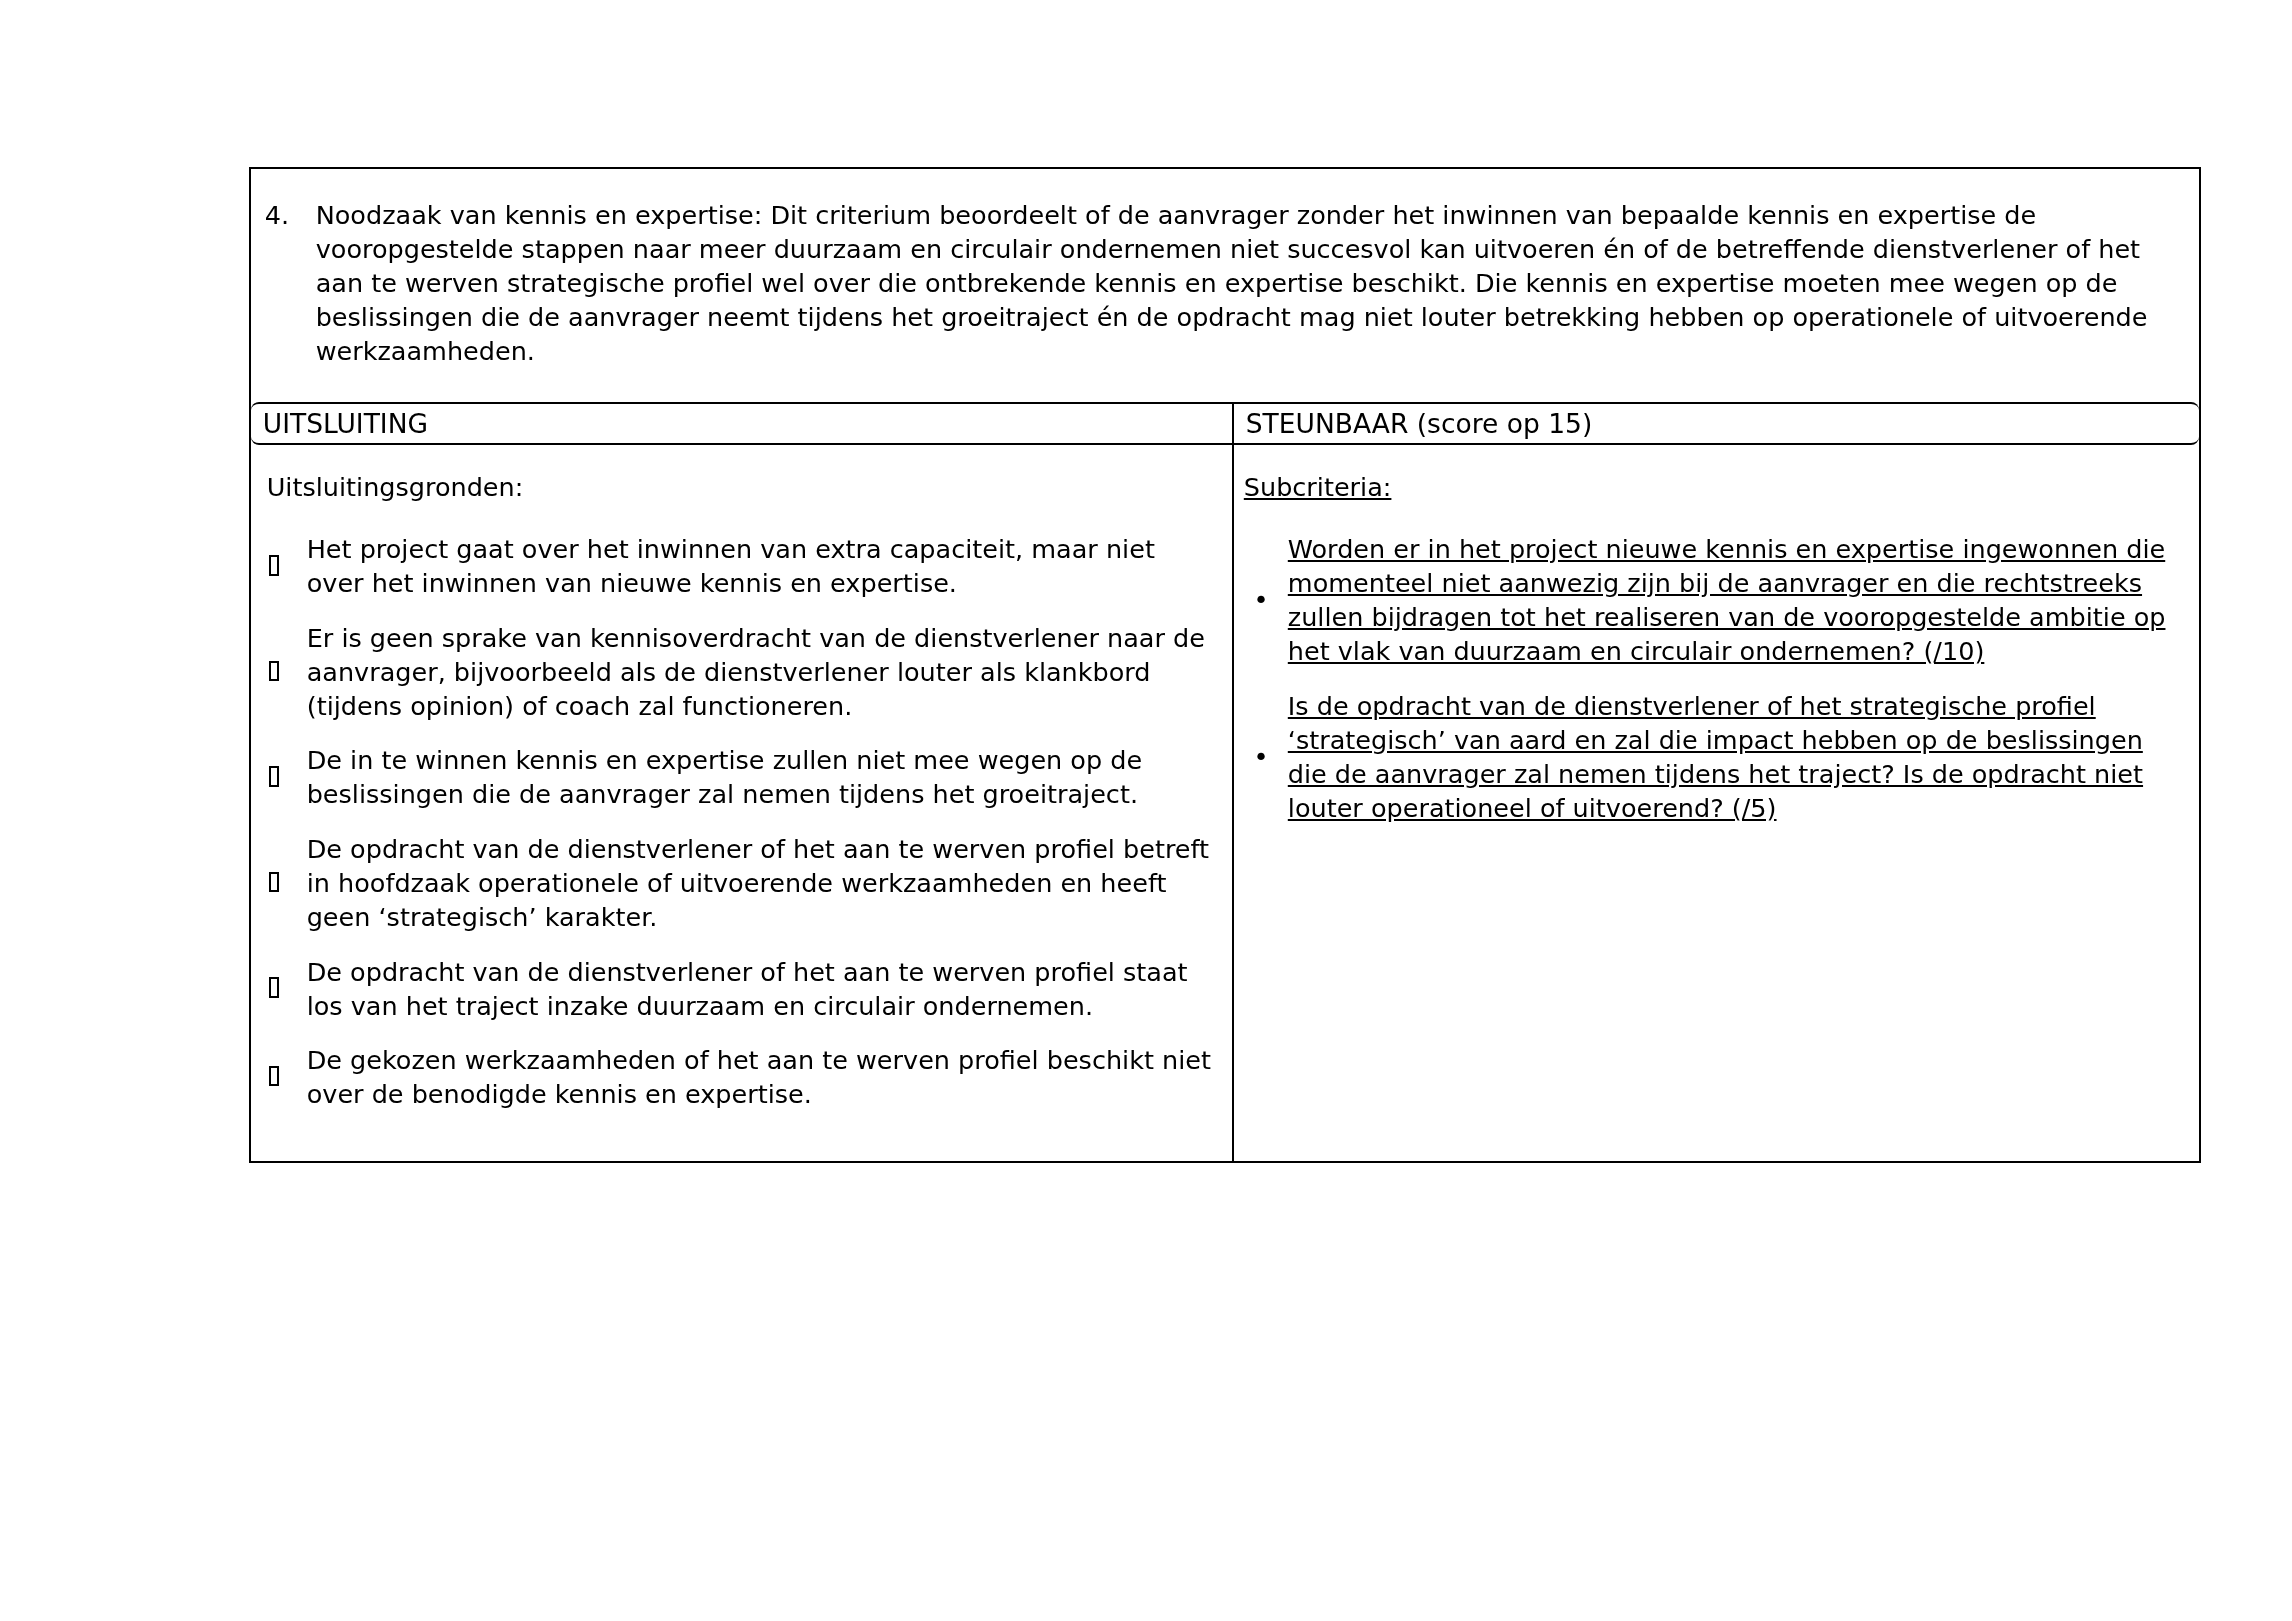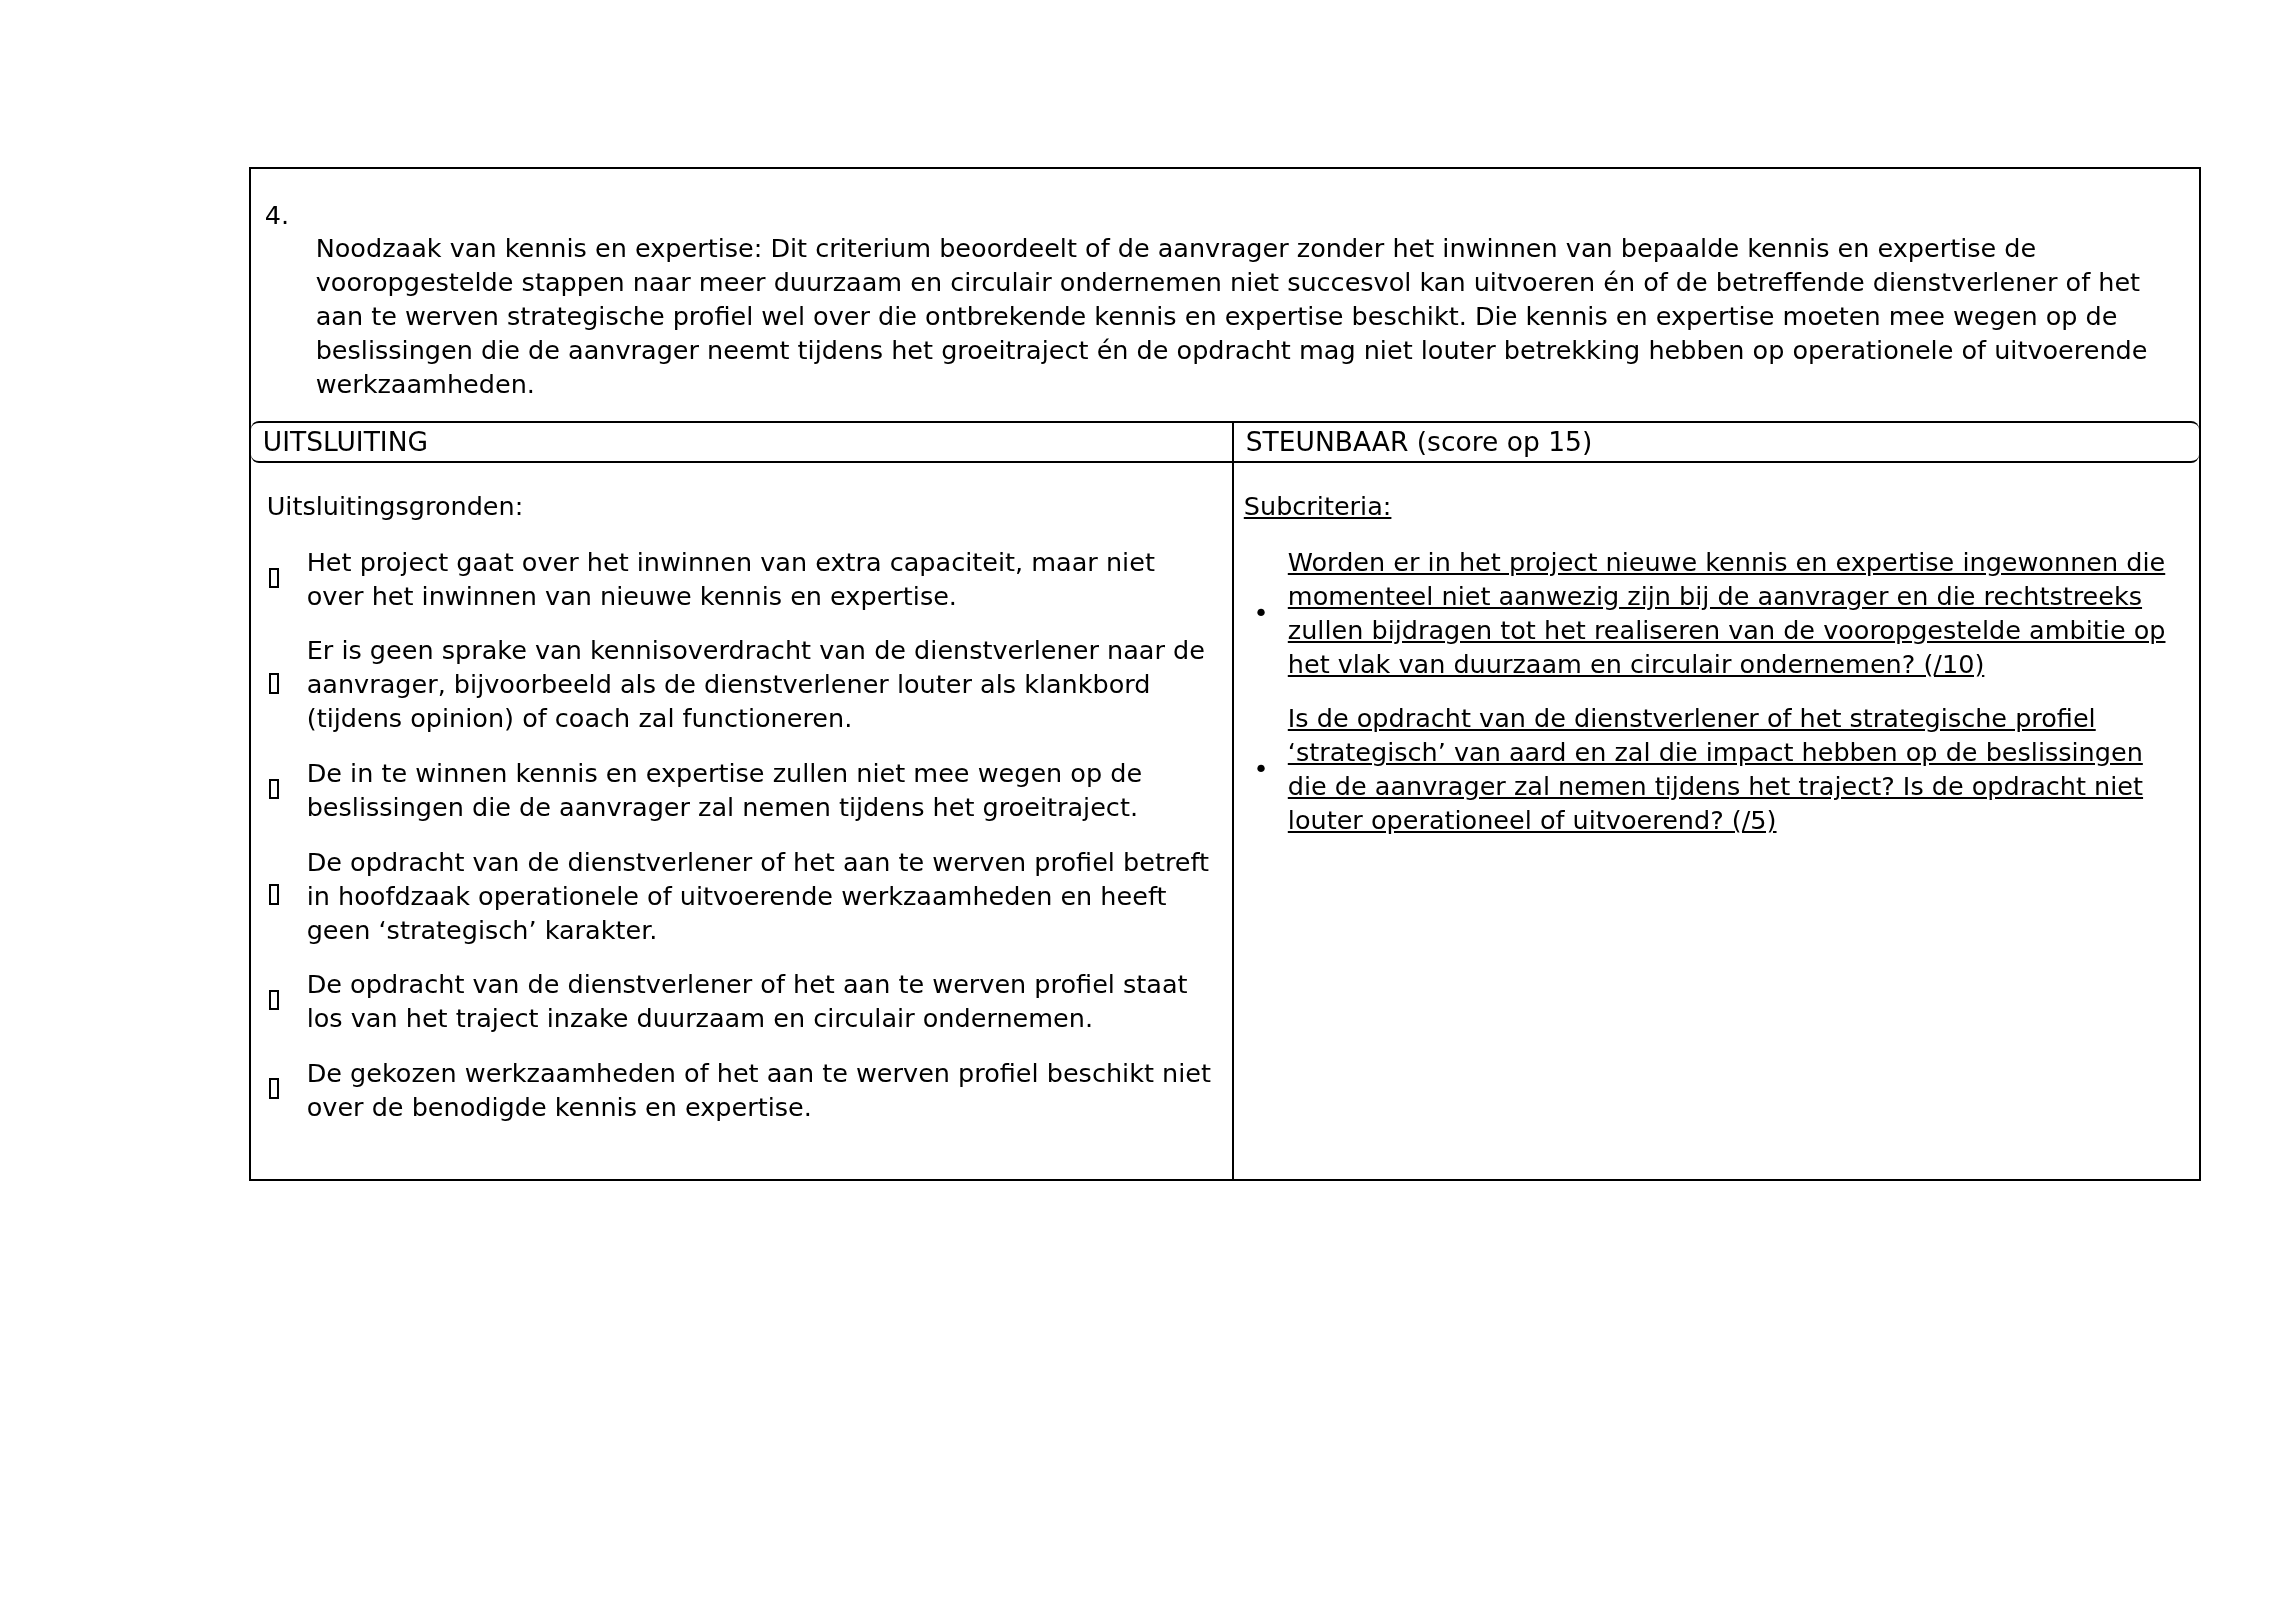--- a/index.html
+++ b/index.html
@@ -34,21 +34,20 @@
     font-size: 25.5px;
     line-height: 34px;
   }
   .numbered-para .num {
     width: 51px;
     flex: 0 0 51px;
   }
   .numbered-para .para-text {
     flex: 1 1 auto;
     padding-right: 3.9px;
-    margin-top: 33px;
   }
   
   .header-row {
     display: flex;
     border-top: 2.9px solid #000000;
     border-bottom: 2.9px solid #000000;
     border-radius: 8px;
   }
   .hcell {
     font-size: 26.5px;
@@ -73,21 +72,21 @@
     padding: 25.5px 9.8px 19.6px 15.7px;
     font-size: 25.5px;
     line-height: 34px;
   }
   .cell.left {
     width: 983px;
     flex: 0 0 983px;
     border-right: 2.9px solid #000000;
   }
   .cell.right { flex: 1 1 auto; padding-left: 9.8px; text-decoration: underline; }
-  .cell-title { margin-bottom: 22px; }
+  .cell-title { margin-bottom: 28px; }
   
   .check-item, .bullet-item {
     display: flex;
     align-items: center;
     margin-bottom: 20.6px;
   }
   .marker-col {
     flex: 0 0 40px;
     width: 40px;
   }

